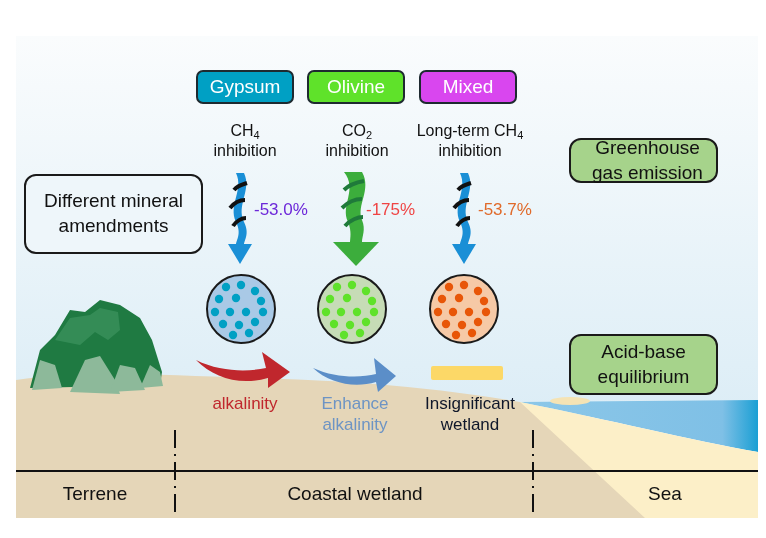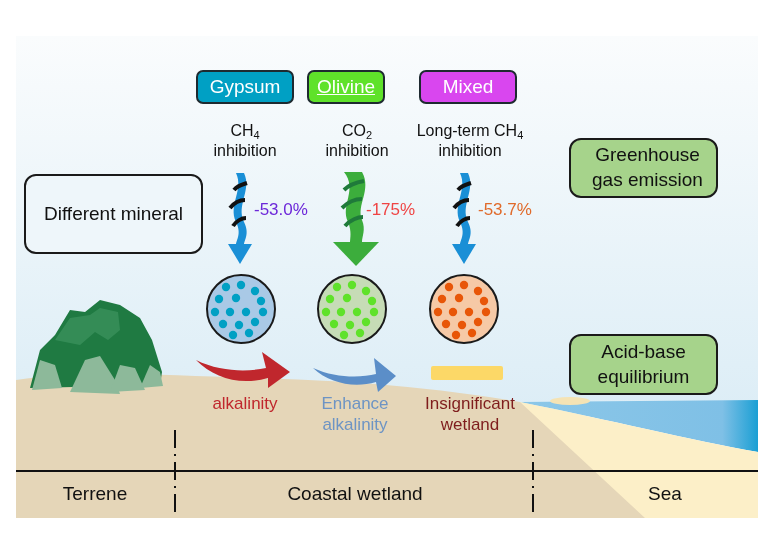--- a/index.html
+++ b/index.html
@@ -137,21 +137,21 @@
     </g>
 
   <line x1="16" y1="471" x2="758" y2="471" stroke="#111" stroke-width="2"></line>
   <line x1="175" y1="430" x2="175" y2="518" stroke="#111" stroke-width="2" stroke-dasharray="18,6,2,6"></line>
   <line x1="533" y1="430" x2="533" y2="518" stroke="#111" stroke-width="2" stroke-dasharray="18,6,2,6"></line>
 </svg>
 
 <div class="tag" style="left:196px;top:70px;width:98px;background:#00a0c4;">
     <span>Gypsum</span>
   </div>
-<div class="tag" style="left:307px;top:70px;width:78px;background:#5fe22a;text-decoration:underline;">
+<div class="tag" style="left:307px;top:70px;width:98px;background:#5fe22a;">
     <span>Olivine</span>
   </div>
 <div class="tag" style="left:419px;top:70px;width:98px;background:#d946ef;">
     <span>Mixed</span>
   </div>
 
 <div class="lbl inh" style="left:190px;top:122px;width:110px;">
   <div><span></span><span>CH</span><sub>4</sub></div>
   <div>inhibition</div>
 </div>
@@ -163,38 +163,39 @@
   <div><span>Long-term </span><span>CH</span><sub>4</sub></div>
   <div>inhibition</div>
 </div>
 
 <div class="pct" style="left:254px;top:200px;color:#6d28d9;">-53.0%</div>
 <div class="pct" style="left:366px;top:200px;color:#ef4444;">-175%</div>
 <div class="pct" style="left:478px;top:200px;color:#e06a2a;">-53.7%</div>
 
 <div class="box white-box" style="left:24px;top:174px;width:179px;height:80px;">
   <div>Different mineral</div>
-</div>
-
-<div class="box green-box" style="left:569px;top:138px;width:149px;height:60px;padding-left:8px;">
+  <div>amendments</div>
+</div>
+
+<div class="box green-box" style="left:569px;top:138px;width:149px;height:45px;padding-left:8px;">
   <div>Greenhouse</div>
   <div>gas emission</div>
 </div>
 <div class="box green-box" style="left:569px;top:334px;width:149px;height:61px;">
   <div>Acid-base</div>
   <div>equilibrium</div>
 </div>
 
 <div class="eff" style="left:195px;top:393px;width:100px;color:#c0272d;">
   <div>alkalinity</div>
 </div>
 <div class="eff" style="left:305px;top:393px;width:100px;color:#6d94c4;">
   <div>Enhance</div>
   <div>alkalinity</div>
 </div>
-<div class="eff" style="left:412px;top:393px;width:116px;color:#7f1d1d;">
+<div class="eff" style="left:412px;top:393px;width:116px;color:#0f172a;">
   <div>Insignificant</div>
   <div>wetland</div>
 </div>
 
 <div class="zone" style="left:20px;top:483px;width:150px;">Terrene</div>
 <div class="zone" style="left:180px;top:483px;width:350px;">Coastal wetland</div>
 <div class="zone" style="left:600px;top:483px;width:130px;">Sea</div>
 
 </body></html>

